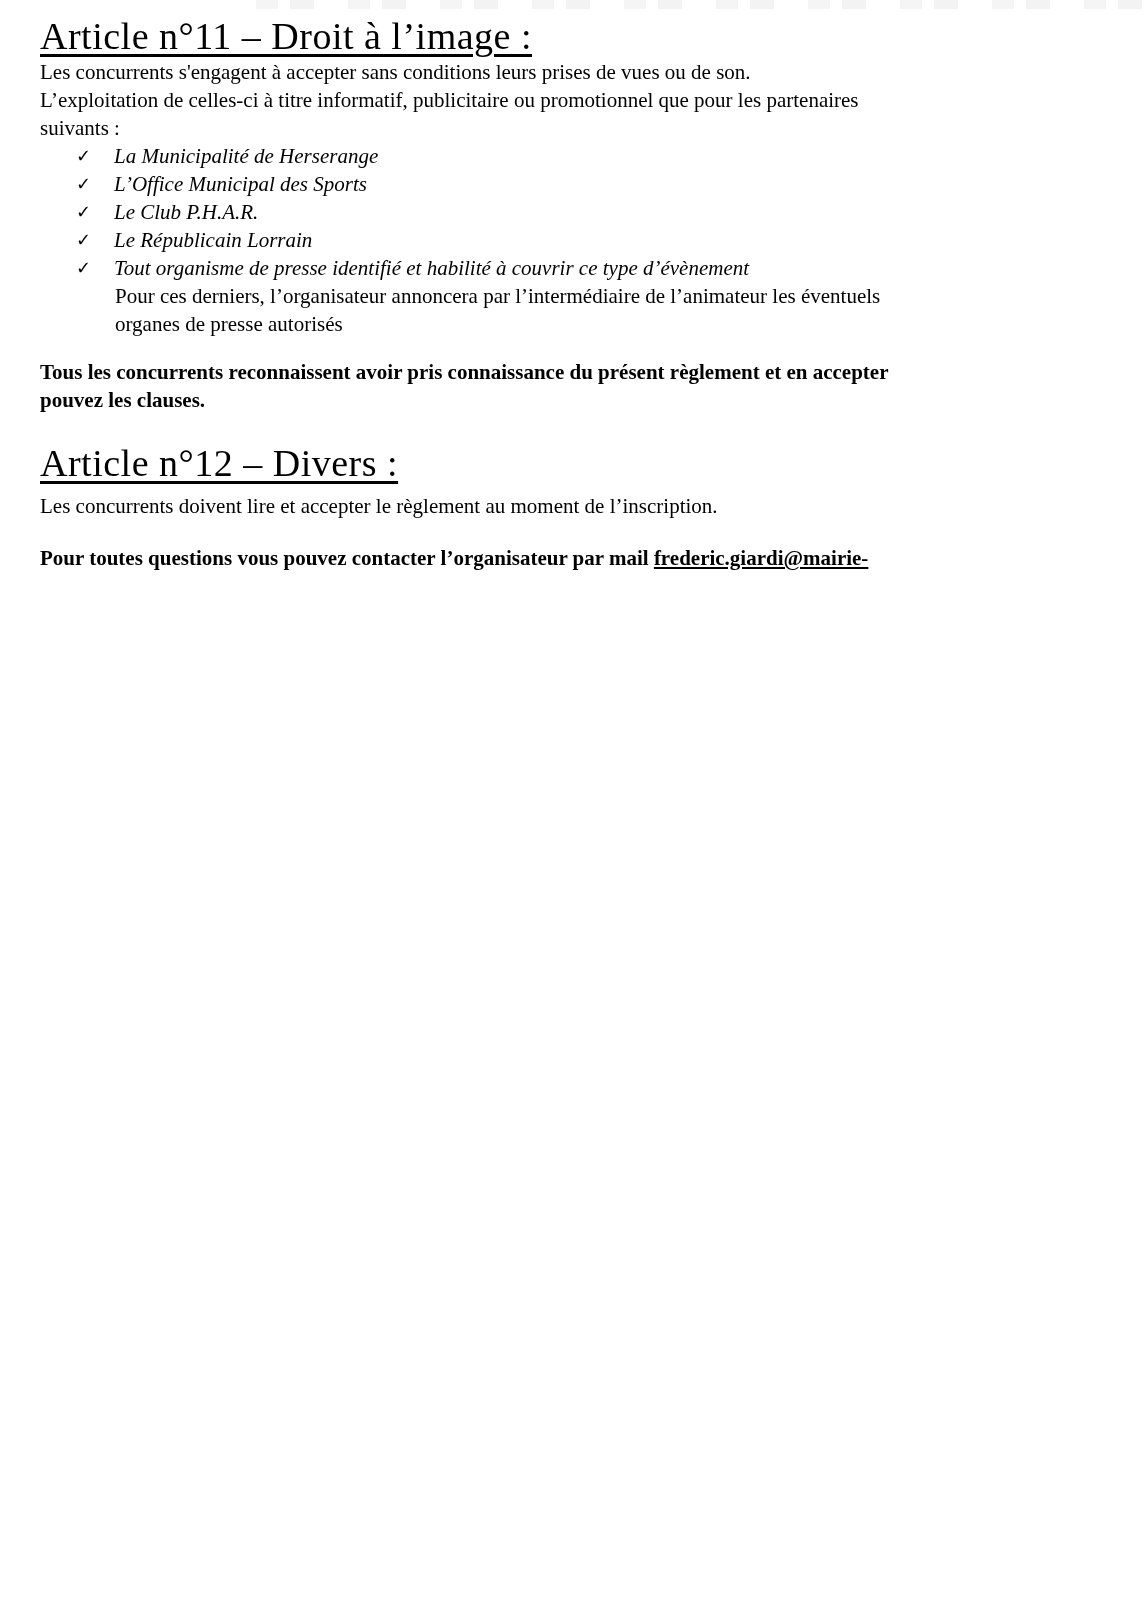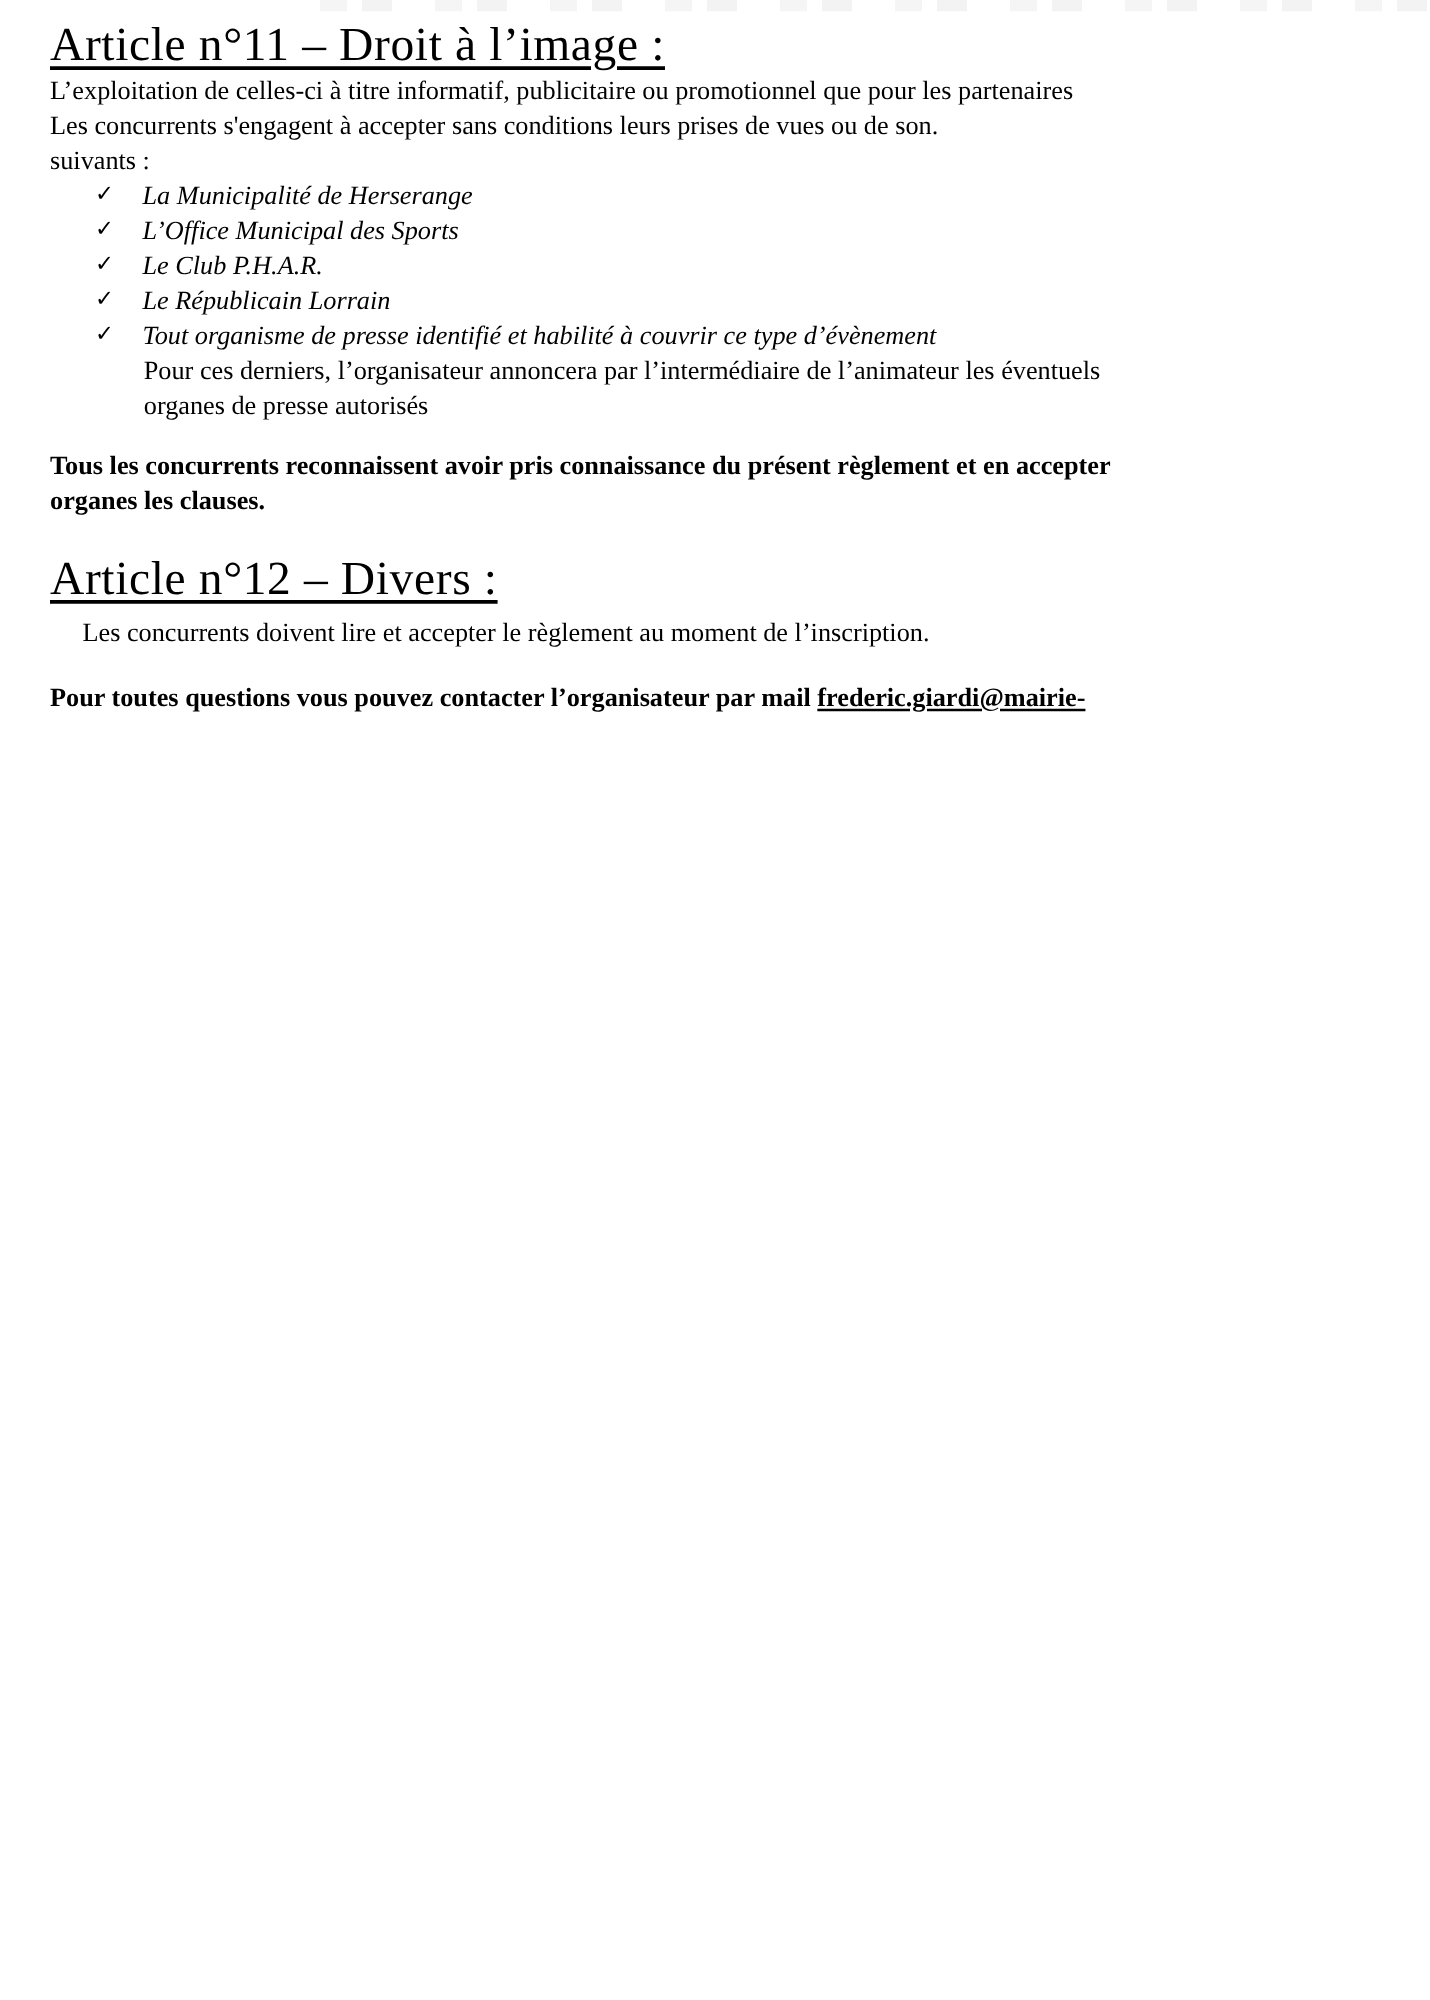--- a/index.html
+++ b/index.html
@@ -33,21 +33,21 @@
   .list-row { display:flex; padding-left:36px; }
   .check-glyph {
     flex:0 0 38px; width:38px;
     font-family:"DejaVu Sans", sans-serif;
     font-size:18px; line-height:28px;
   }
   .list-text { flex:1 1 auto;font-style:italic; }
   .cont-line { padding-left:75px; }
   .bold { font-weight:bold; }
   .ack-block { margin-top:20px; }
-  .p-after-h2 { margin-top:6px;margin-left:26px; }
+  .p-after-h2 { margin-top:6px; }
   .contact-block { margin-top:24px; }
   .email-link {
     color:#000000;
     font-weight:bold;
     text-decoration:underline;
     cursor:pointer;
   }
   .page-num-box {
     position:absolute; left:1082px; top:1551px;
     width:53px; height:43px;
@@ -65,22 +65,22 @@
 
 <div class="page">
 
   <div class="artifact-strip"></div>
 
   <div class="content">
 
     <h1 class="heading heading-1">Article n°11 – Droit à l’image :</h1>
 
     <div class="body-text">
+      <div>Les concurrents s'engagent à accepter sans conditions leurs prises de vues ou de son.</div>
       <div>L’exploitation de celles-ci à titre informatif, publicitaire ou promotionnel que pour les partenaires</div>
-      <div>Les concurrents s'engagent à accepter sans conditions leurs prises de vues ou de son.</div>
       <div>suivants :</div>
     </div>
 
     <div class="body-text">
       <div class="list-row">
         <span class="check-glyph">✓</span>
         <span class="list-text">La Municipalité de Herserange</span>
       </div>
       <div class="list-row">
         <span class="check-glyph">✓</span>
@@ -97,21 +97,21 @@
       <div class="list-row">
         <span class="check-glyph">✓</span>
         <span class="list-text">Tout organisme de presse identifié et habilité à couvrir ce type d’évènement</span>
       </div>
       <div class="cont-line">Pour ces derniers, l’organisateur annoncera par l’intermédiaire de l’animateur les éventuels</div>
       <div class="cont-line">organes de presse autorisés</div>
     </div>
 
     <div class="body-text bold ack-block">
       <div>Tous les concurrents reconnaissent avoir pris connaissance du présent règlement et en accepter</div>
-      <div>organes les clauses.</div>
+      <div>pouvez les clauses.</div>
     </div>
 
     <h2 class="heading heading-2">Article n°12 – Divers :</h2>
 
     <div class="body-text p-after-h2">Les concurrents doivent lire et accepter le règlement au moment de l’inscription.</div>
 
     <div class="body-text contact-block">
       <div>
         <span class="bold">Pour toutes questions vous pouvez contacter l’organisateur par mail </span><span class="email-link">frederic.giardi@mairie-</span>
       </div>

